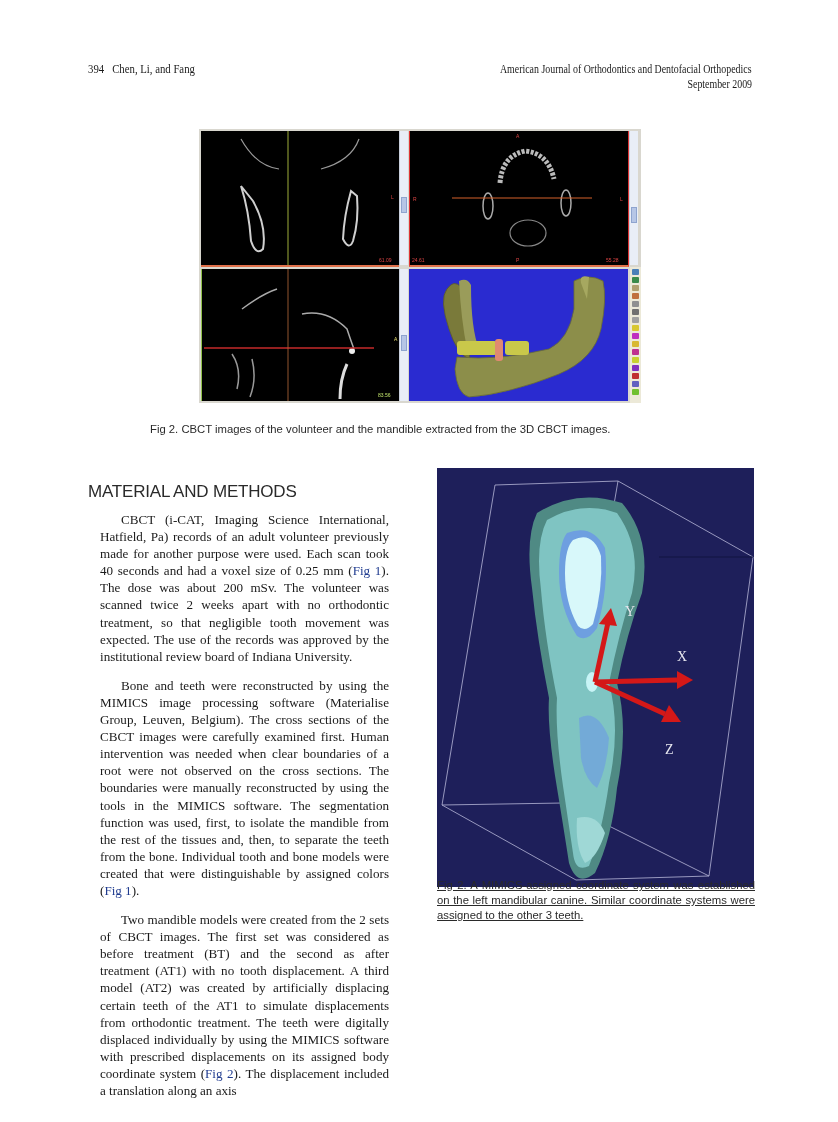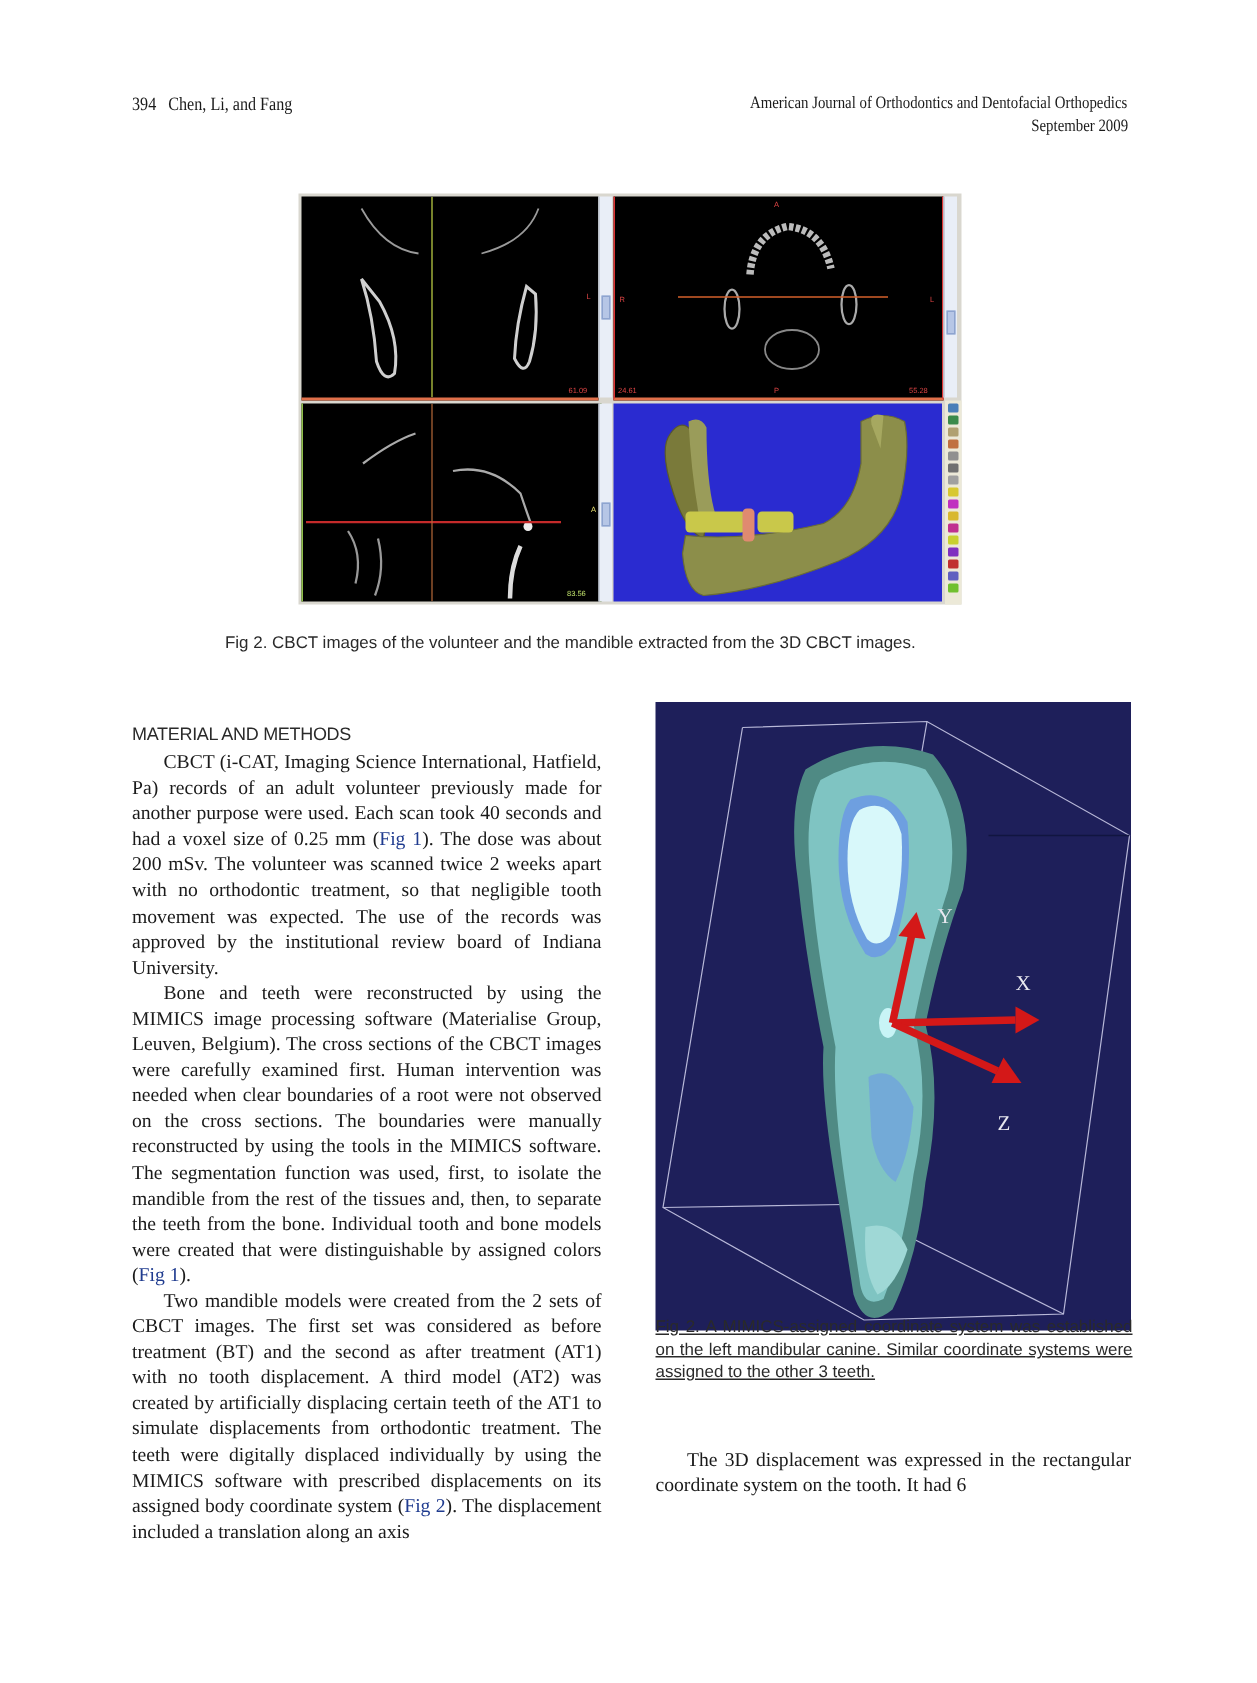--- a/index.html
+++ b/index.html
@@ -1,23 +1,23 @@
 <!DOCTYPE html>
 <html><head>
 <meta charset="utf-8">
 <style>
   html, body { margin: 0; padding: 0; background: #ffffff; }
   body { width: 838px; height: 1122px; position: relative; overflow: hidden; font-family: "Liberation Serif", serif; color: #1a1a1a; }
   .abs { position: absolute; }
   .hdr { font-family: "Liberation Serif", serif; font-size: 12.5px; transform: scaleX(0.86); transform-origin: left top; white-space: nowrap; }
   .hdr-r { font-family: "Liberation Serif", serif; font-size: 11.5px; transform: scaleX(0.86); transform-origin: right top; white-space: nowrap; text-align: right; }
   .caption { font-family: "Liberation Sans", sans-serif; font-size: 11.3px; color: #2a2a2a; line-height: 15px; }
-  .section-head { font-family: "Liberation Sans", sans-serif; font-size: 12px; color: #2a2a2a; letter-spacing: -0.2px; }
+  .section-head { font-family: "Liberation Sans", sans-serif; font-size: 17px; color: #2a2a2a; letter-spacing: -0.2px; }
   .body-text { font-family: "Liberation Serif", serif; font-size: 13.1px; line-height: 17.1px; text-align: justify; color: #1a1a1a; }
-  .body-text p { margin: 0; text-indent: 21px; }
+  .body-text p { margin: 12px; text-indent: 21px; }
   .body-text p.noindent { text-indent: 0; }
   .ref { color: #1f3b8f; }
   
   .fig1 { left: 199px; top: 129px; width: 442px; height: 274px; background: #d9d7cf; }
   .pane { position: absolute; background: #000; overflow: hidden; }
   .vscroll { position: absolute; width: 8px; background: #e9eef7; border-left: 1px solid #c8cfdc; }
   .vscroll .thumb { position: absolute; left: 1px; width: 6px; height: 16px; background: #b6c6e6; border: 1px solid #8ea4cf; box-sizing: border-box; }
   .toolbar { position: absolute; right: 0; top: 138px; width: 11px; height: 136px; background: #ece9d8; }
   .tool { width: 7px; height: 6px; margin: 2px 2px 0 2px; border-radius: 1px; }
   
@@ -149,14 +149,13 @@
       <polygon points="244,254 232,237 224,254" fill="#d41818"></polygon>
     </g>
   </svg>
   <div class="axis-label" style="left:188px; top:136px;">Y</div>
   <div class="axis-label" style="left:240px; top:181px;">X</div>
   <div class="axis-label" style="left:228px; top:274px;">Z</div>
 </div>
 <div class="abs caption" style="left:437px; top:878px; width:318px; text-align:justify;text-decoration:underline;">Fig 2.  A MIMICS-assigned coordinate system was established on the left mandibular canine. Similar coordinate systems were assigned to the other 3 teeth.</div>
 
 <div class="abs body-text" style="left:437px; top:964px; width:317px;">
-  <p>The 3D displacement was expressed in the rectangular coordinate system on the tooth. It had 6</p>
 </div>
 
 </body></html>

